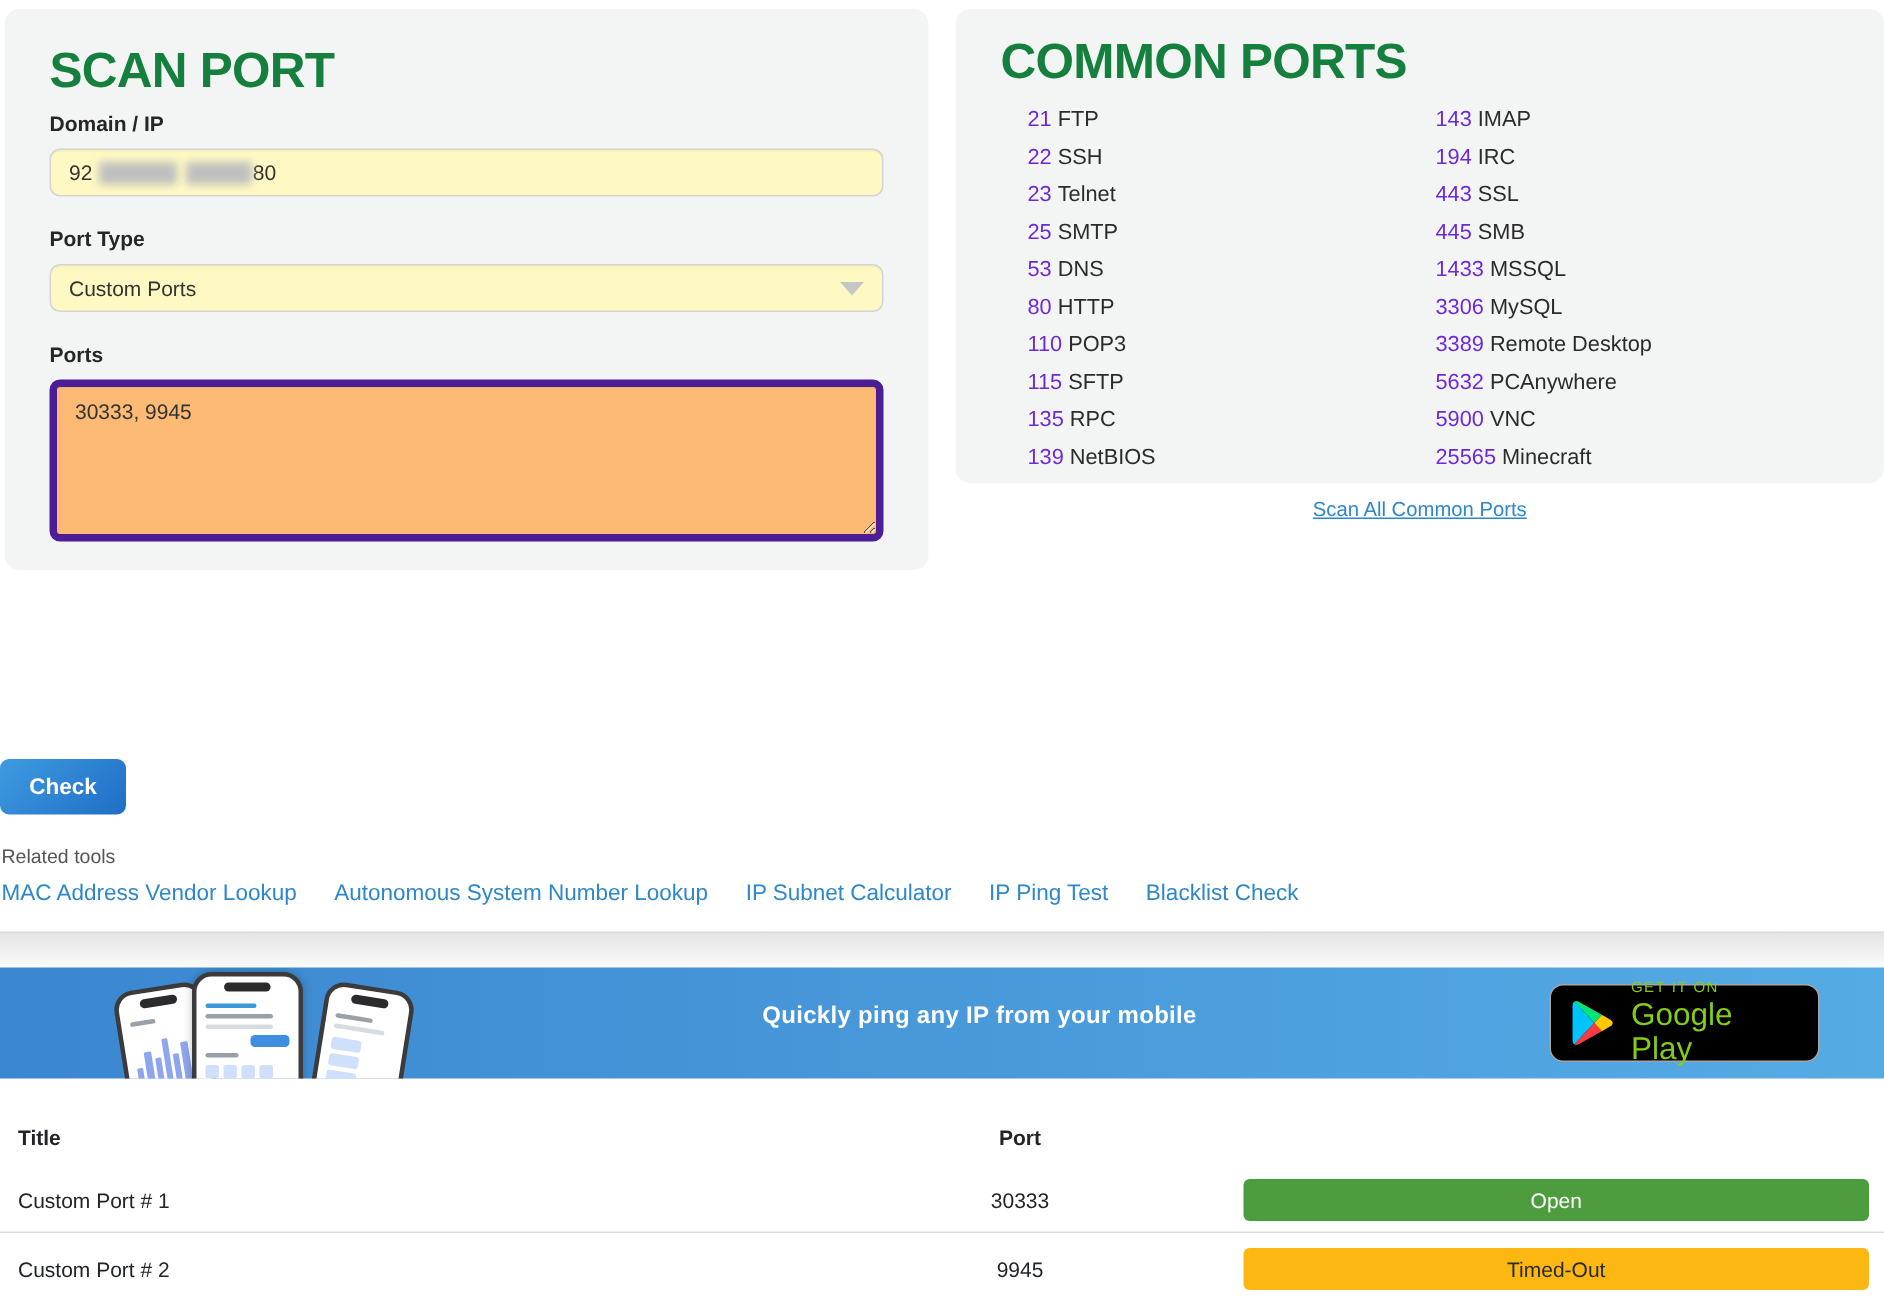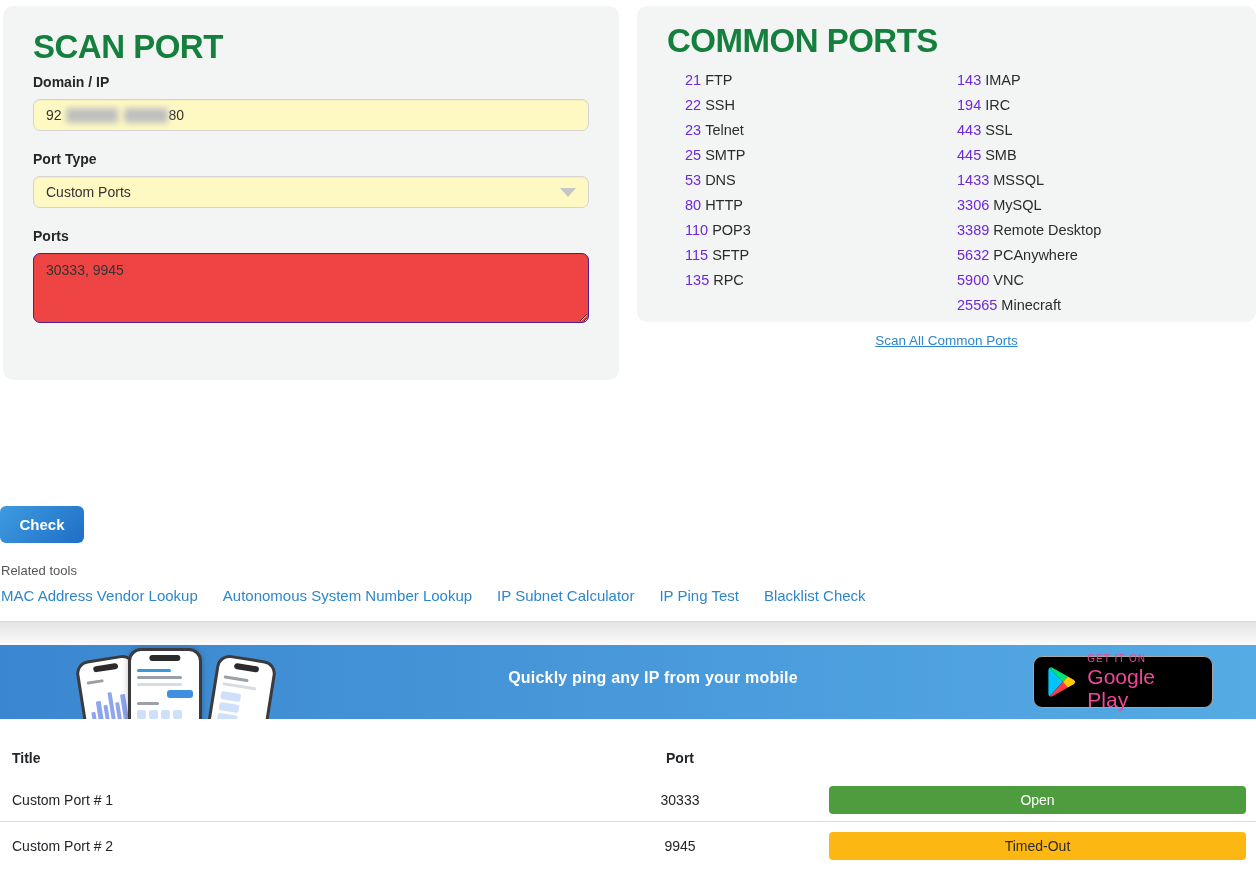--- a/index.html
+++ b/index.html
@@ -21,21 +21,21 @@
            box-shadow:inset 0 1px 1px rgba(0,0,0,0.05); width:100%; }
   .blur-blob { display:inline-block; height:15px; background:#bfbfbf; filter:blur(3px);
                border-radius:2px; vertical-align:middle; }
   .blob1 { width:52px; margin:0 6px 0 4px; }
   .blob2 { width:44px; margin-right:1px; }
 
   .select-field { cursor:pointer; }
   .select-arrow { width:0; height:0; border-left:8px solid transparent; border-right:8px solid transparent;
                   border-top:9px solid #c6c6c6; margin-left:auto; }
 
-  .field-ta { width:100%; height:70px; background:#ef4444; border:1px solid #4c1d95; border-radius:7px;
+  .field-ta { width:100%; height:108px; background:#fdba74; border:5px solid #4c1d95; border-radius:7px;
               padding:8px 12px; font:14px "Liberation Sans", sans-serif; color:#333; resize:both;
               box-shadow:inset 0 1px 1px rgba(0,0,0,0.05); }
 
   
   .ports-grid { display:grid; grid-template-columns:272px 1fr; margin-top:8px; padding-left:18px; }
   .port-row { line-height:25px; font-size:14.5px; white-space:nowrap; }
   .pnum { color:#6d28d9; text-decoration:none; margin-right:4px; }
   .pname { color:#2b2b2b; }
 
   .scan-all-wrap { position:absolute; left:637px; top:331px; width:619px; text-align:center; }
@@ -74,21 +74,21 @@
   .icons-row i { width:9px; height:9px; background:#cfe0fb; border-radius:2px; }
   .bars { display:flex; align-items:flex-end; gap:2px; height:34px; margin-top:8px; }
   .bars i { flex:1; background:#8fa6ee; border-radius:1px; }
   .chips { display:flex; flex-wrap:wrap; gap:3px; margin-top:6px; }
   .chips i { width:20px; height:8px; background:#cfe0fb; border-radius:2px; }
 
   
   .gplay { position:absolute; right:43px; top:11px; width:180px; height:52px; background:#000;
            border:1px solid #a6a6a6; border-radius:9px; display:flex; align-items:center;
            padding:0 13px; gap:11px; cursor:pointer; }
-  .gplay-text { display:flex; flex-direction:column; color:#ec4899; line-height:1.1; }
+  .gplay-text { display:flex; flex-direction:column; color:#84cc16; line-height:1.1; }
   .gp-small { font-size:10px; letter-spacing:1px; }
   .gp-large { font-size:21px; font-weight:500; margin-top:1px; }
 
   
   .t-head { position:absolute; left:0; top:738px; width:100%; height:40px; display:grid;
             grid-template-columns:620px 120px 1fr; align-items:center; font-size:14px;
             font-weight:bold; color:#212529; }
   .th-title { padding-left:12px; }
   .th-port { text-align:center; }
   .th-result { margin:0 10px 0 89px; text-align:center; }
@@ -134,20 +134,21 @@
       <div id="ports-left">
           <div class="port-row"><a class="pnum">21</a><span class="pname">FTP</span></div>
           <div class="port-row"><a class="pnum">22</a><span class="pname">SSH</span></div>
           <div class="port-row"><a class="pnum">23</a><span class="pname">Telnet</span></div>
           <div class="port-row"><a class="pnum">25</a><span class="pname">SMTP</span></div>
           <div class="port-row"><a class="pnum">53</a><span class="pname">DNS</span></div>
           <div class="port-row"><a class="pnum">80</a><span class="pname">HTTP</span></div>
           <div class="port-row"><a class="pnum">110</a><span class="pname">POP3</span></div>
           <div class="port-row"><a class="pnum">115</a><span class="pname">SFTP</span></div>
           <div class="port-row"><a class="pnum">135</a><span class="pname">RPC</span></div>
+          <div class="port-row"><a class="pnum">139</a><span class="pname">NetBIOS</span></div>
         </div>
       <div id="ports-right">
           <div class="port-row"><a class="pnum">143</a><span class="pname">IMAP</span></div>
           <div class="port-row"><a class="pnum">194</a><span class="pname">IRC</span></div>
           <div class="port-row"><a class="pnum">443</a><span class="pname">SSL</span></div>
           <div class="port-row"><a class="pnum">445</a><span class="pname">SMB</span></div>
           <div class="port-row"><a class="pnum">1433</a><span class="pname">MSSQL</span></div>
           <div class="port-row"><a class="pnum">3306</a><span class="pname">MySQL</span></div>
           <div class="port-row"><a class="pnum">3389</a><span class="pname">Remote Desktop</span></div>
           <div class="port-row"><a class="pnum">5632</a><span class="pname">PCAnywhere</span></div>

